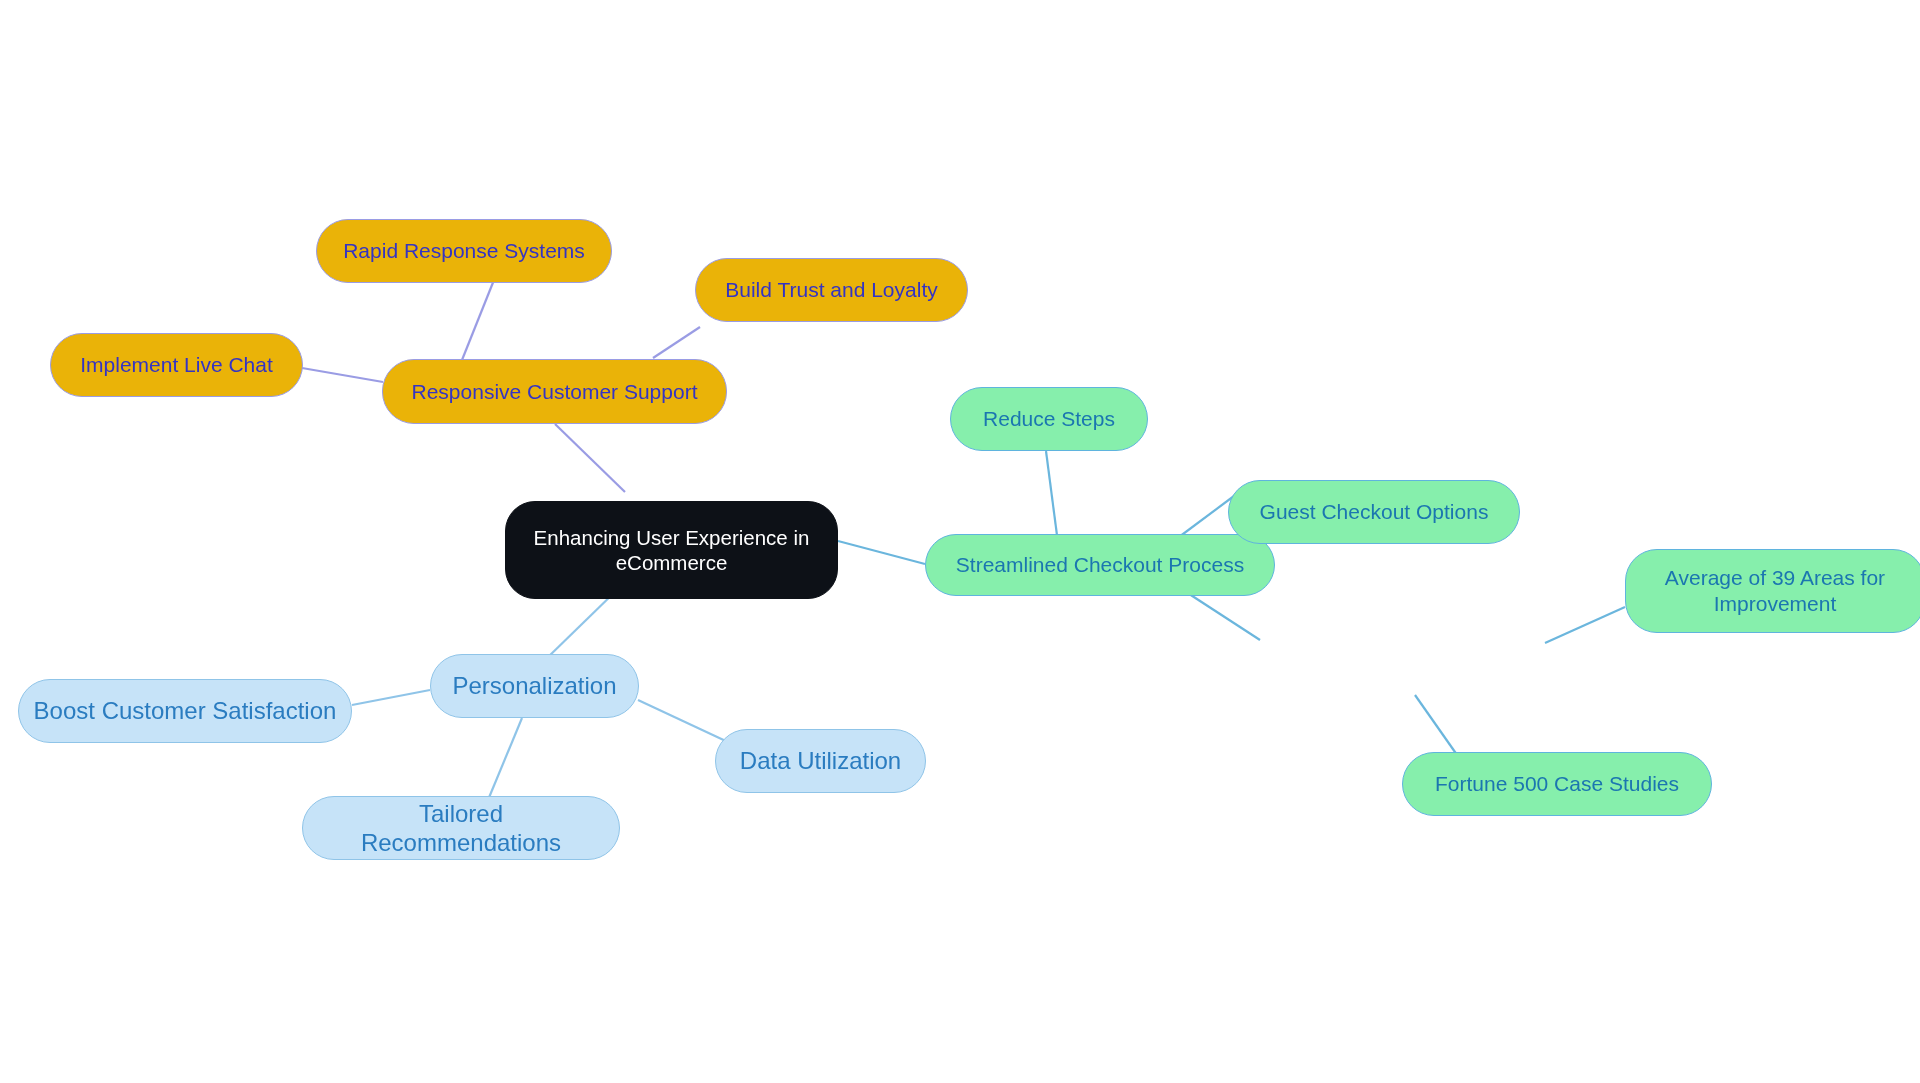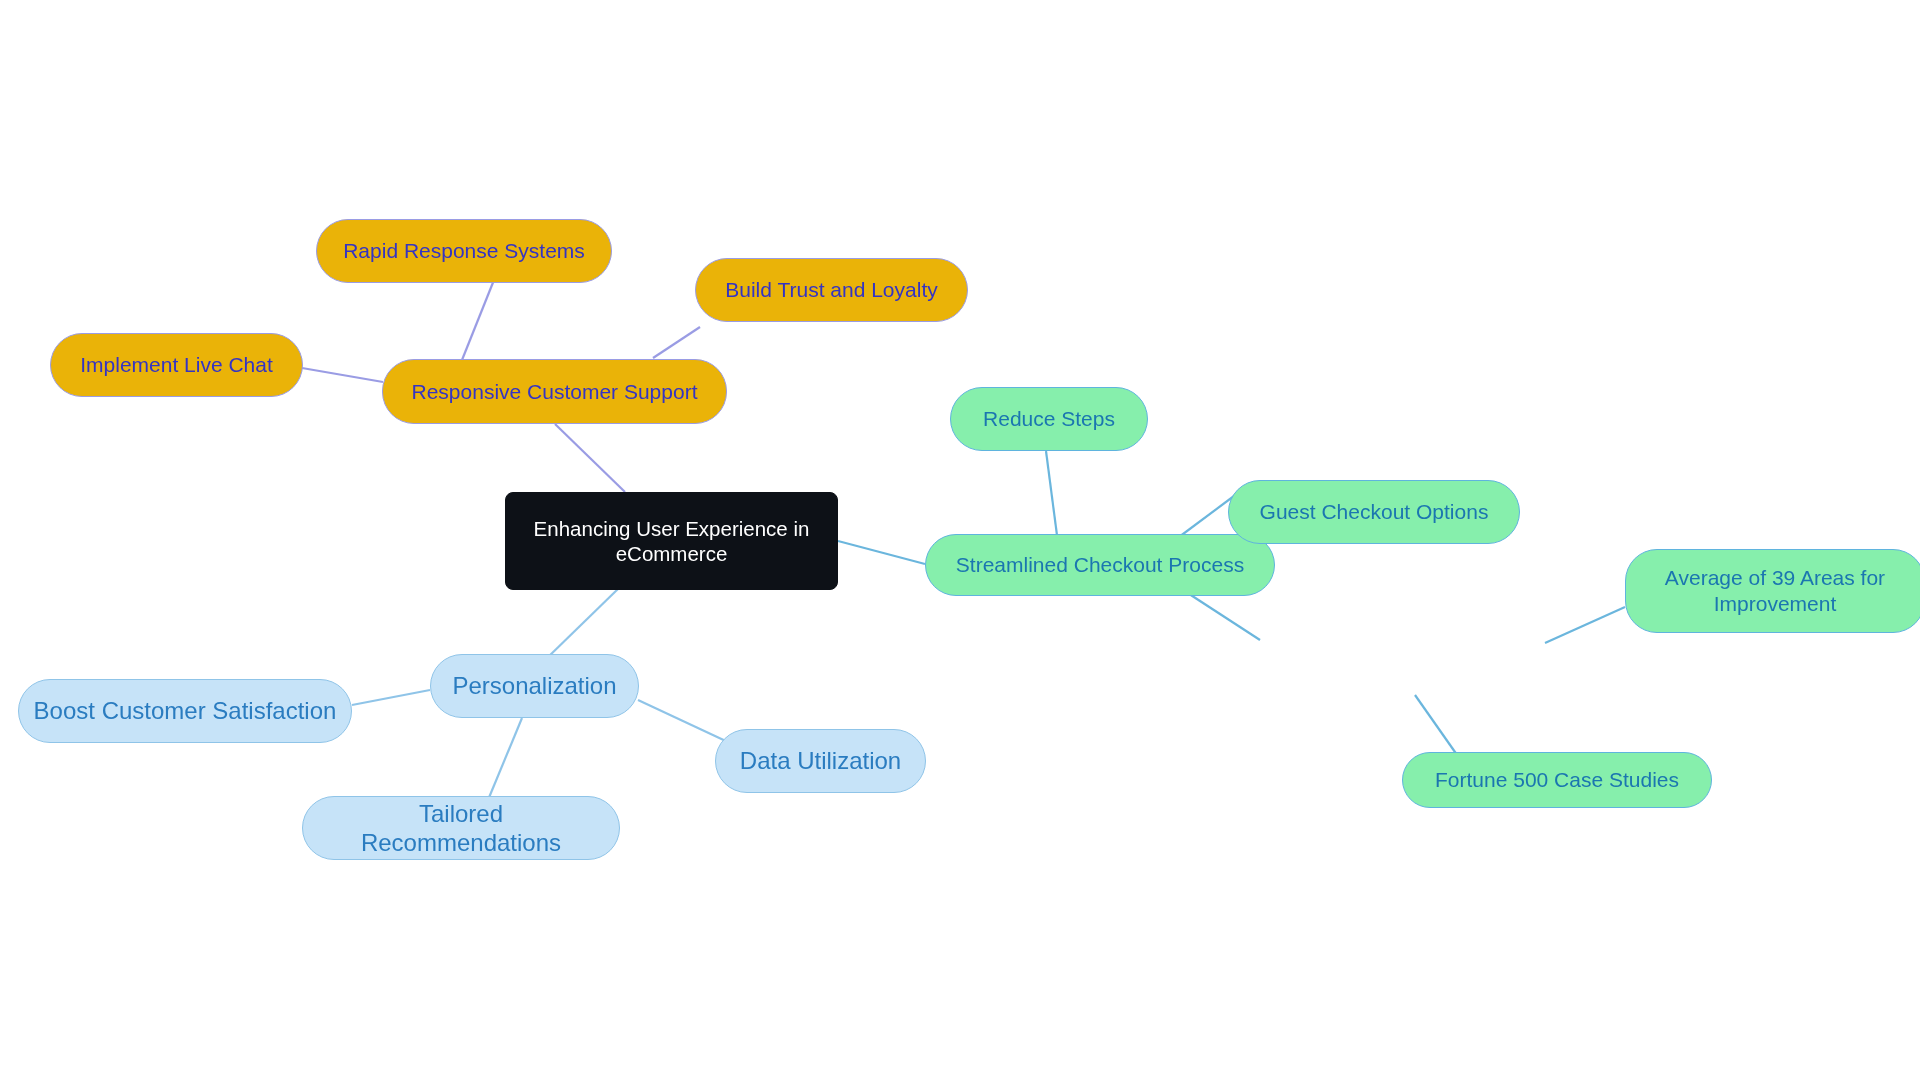--- a/index.html
+++ b/index.html
@@ -34,22 +34,23 @@
     border-style: solid;
     border-width: 1.5px;
     line-height: 1.22;
     padding: 6px 14px;
     white-space: pre-line;
   }
   .node-root {
     background: #0d1117;
     border-color: #0d1117;
     color: #ffffff;
-    border-radius: 8px;
+    border-radius: 30px;
     font-size: 20.5px;
+    margin-top: 9px;
   }
   .node-purple {
     background: #eab308;
     border-color: #9a9ce4;
     color: #3434c4;
     font-size: 21px;
   }
   .node-blue {
     background: #86efac;
     border-color: #5fb4de;
@@ -131,21 +132,21 @@
   <div class="node node-blue" style="left:1228px; top:432px; width:292px; height:64px;margin-top:48px;">
     <span>Guest Checkout Options</span>
   </div>
 
 
   <div class="node node-blue" style="left:1625px; top:549px; width:300px; height:84px;">
     <span>Average of 39 Areas for
 Improvement</span>
   </div>
 
-  <div class="node node-blue" style="left:1402px; top:752px; width:310px; height:56px;">
+  <div class="node node-blue" style="left:1402px; top:752px; width:310px; height:64px;">
     <span>Fortune 500 Case Studies</span>
   </div>
 
   <div class="node node-blue-light" style="left:430px; top:654px; width:209px; height:64px;">
     <span>Personalization</span>
   </div>
 
   <div class="node node-blue-light" style="left:18px; top:679px; width:334px; height:64px;">
     <span>Boost Customer Satisfaction</span>
   </div>

